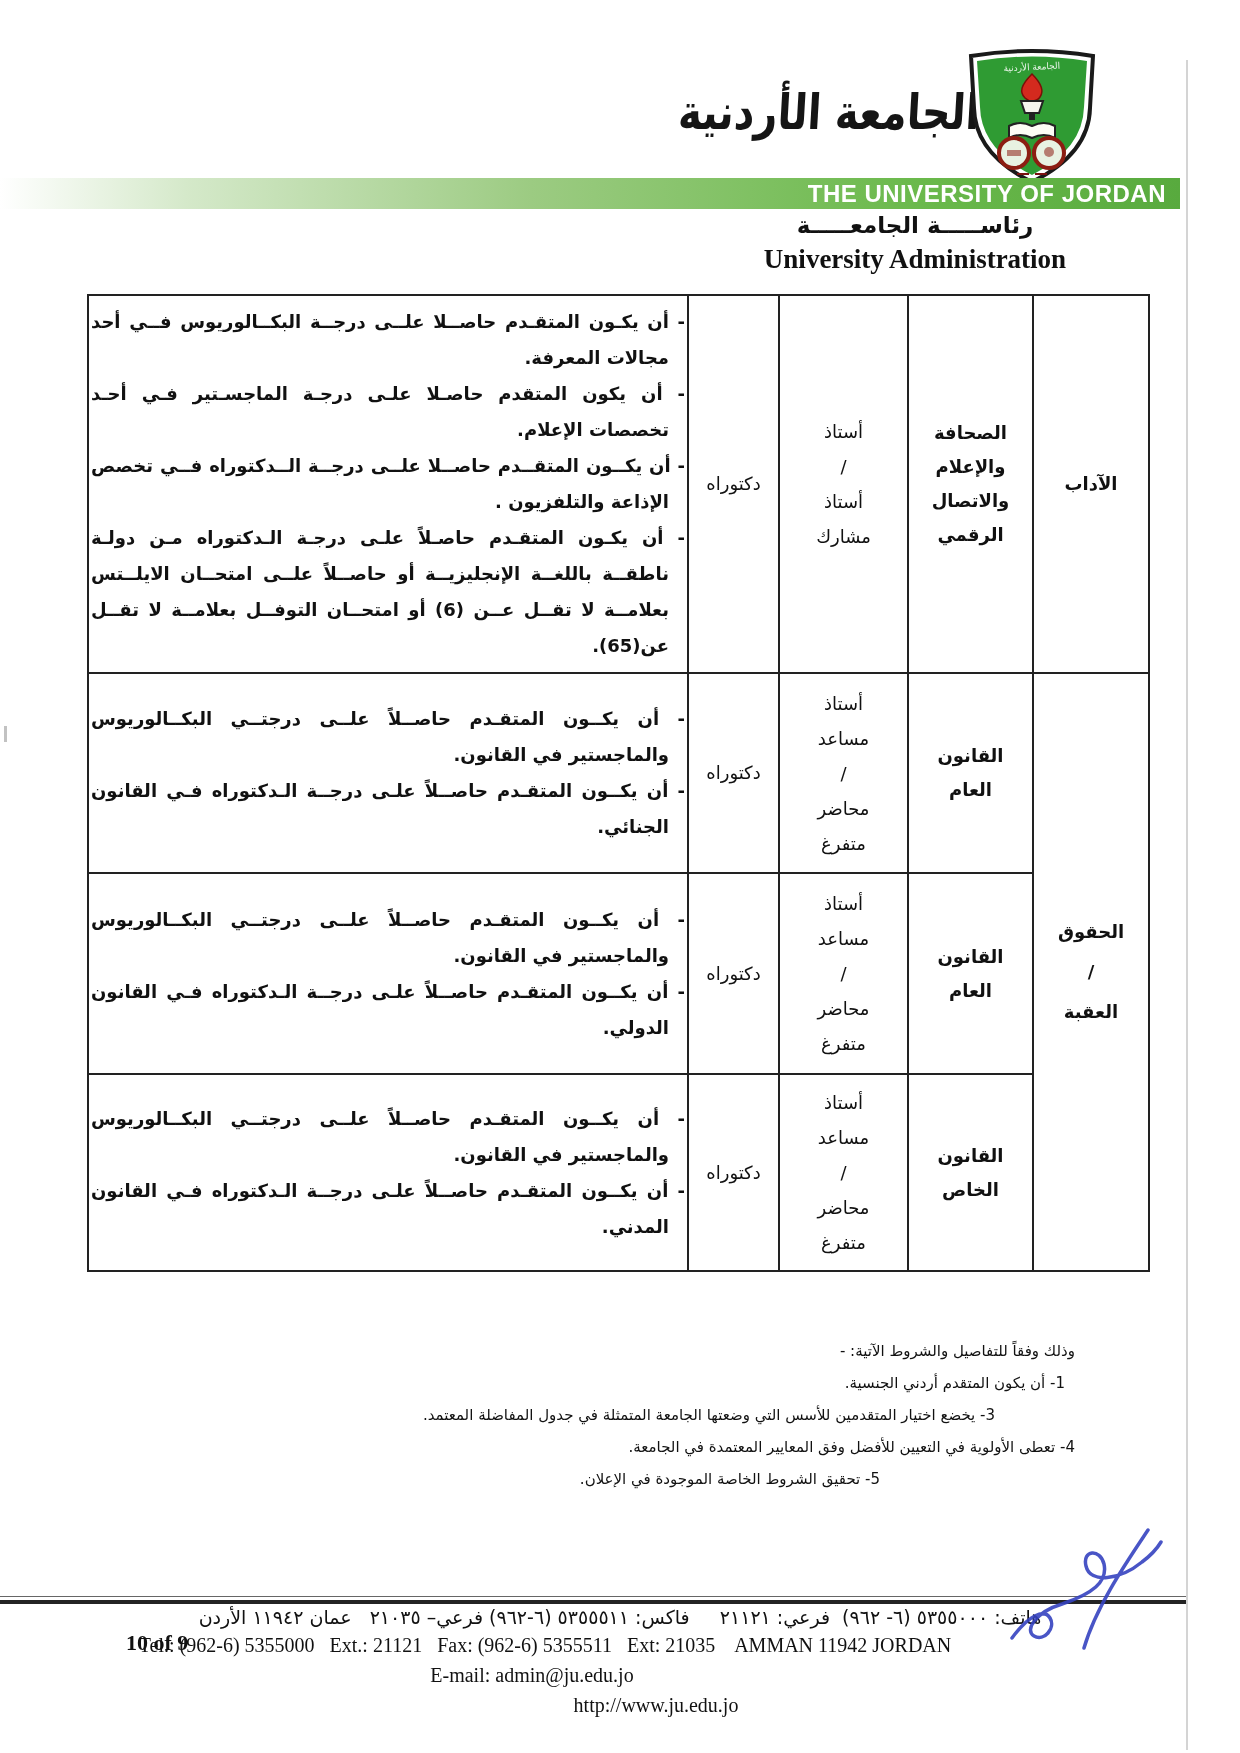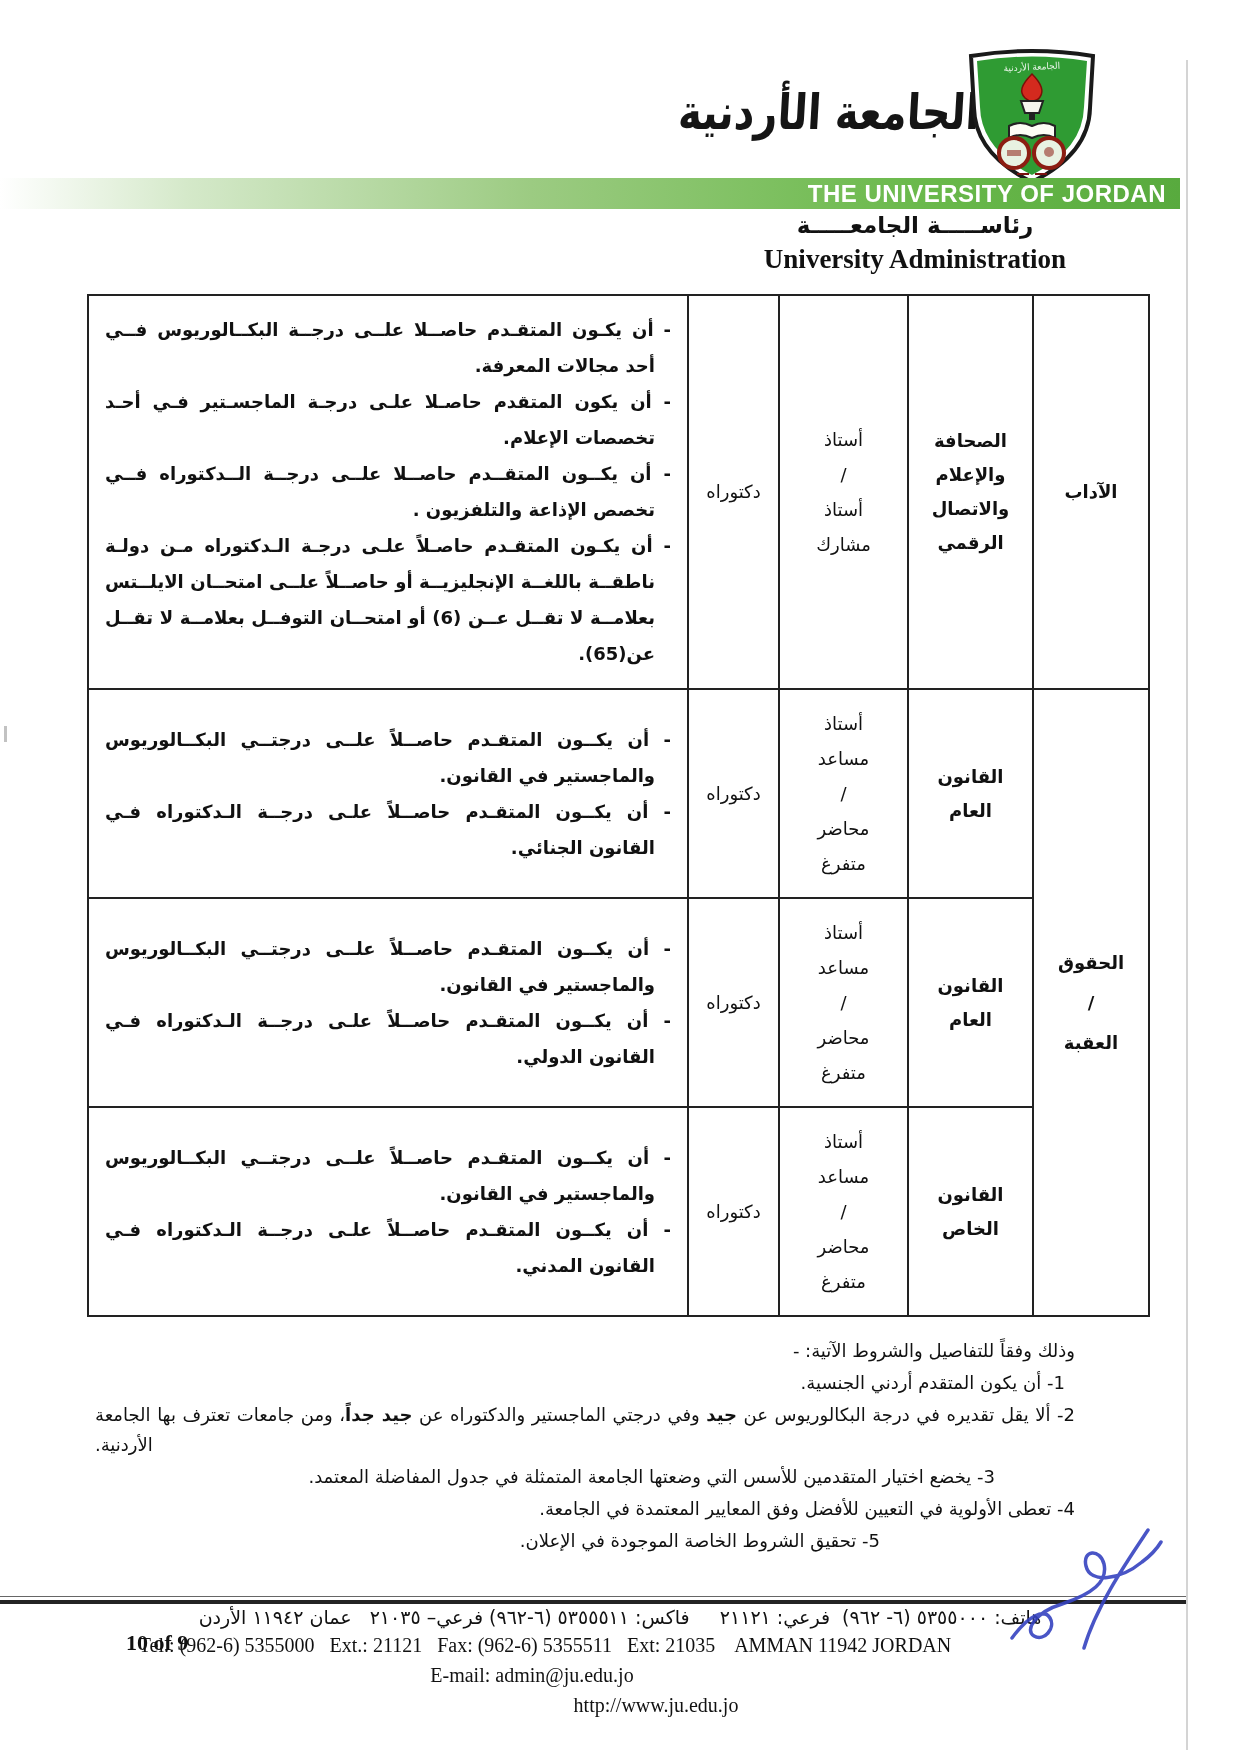--- a/index.html
+++ b/index.html
@@ -17,30 +17,30 @@
         color:#ffffff;font-family:"Liberation Sans",sans-serif;font-weight:bold;font-size:24px;
         text-align:right;padding-right:14px;box-sizing:border-box;letter-spacing:.5px;}
   .dept-ar{position:absolute;left:730px;top:212px;width:370px;text-align:center;
         font-size:23px;font-weight:bold;direction:rtl;}
   .dept-en{position:absolute;left:730px;top:244px;width:370px;text-align:center;
         font-family:"Liberation Serif",serif;font-size:27px;font-weight:bold;}
   
   table.req{position:absolute;left:87px;top:294px;width:1061px;border-collapse:collapse;
         table-layout:fixed;direction:rtl;}
   table.req td{border:2px solid #222;vertical-align:middle;text-align:center;
-        font-size:18px;padding:16px;}
+        font-size:18px;padding:2px;}
   td.cell-cond{vertical-align:top;text-align:justify;text-align-last:right;direction:rtl;
         padding:6px 10px 4px 8px;font-weight:bold;font-size:19px;line-height:36px;}
   td.cell-cond p{margin:0;padding-right:16px;text-indent:-16px;text-align:justify;}
   td.cell-degree{font-size:18px;line-height:30px;border-radius:32px;}
   td.cell-rank{font-size:18px;line-height:35px;}
   td.cell-dept{font-weight:bold;font-size:19px;line-height:34px;}
   td.cell-faculty{font-weight:bold;font-size:20px;line-height:40px;}
   
-  .notes{position:absolute;left:95px;top:1336px;width:980px;direction:rtl;font-size:18px;
+  .notes{position:absolute;left:95px;top:1336px;width:980px;direction:rtl;font-size:15px;
         line-height:30px;}
   .notes p{margin:0 0 2px 0;text-align:right;}
   .notes p.justify-full{text-align:justify;text-align-last:left;}
   
   .rule-thin{position:absolute;left:0;top:1596px;width:1186px;height:1px;background:#666;}
   .rule-thick{position:absolute;left:0;top:1600px;width:1186px;height:4px;background:#242424;}
   .f-ar{position:absolute;left:0;top:1606px;width:1240px;text-align:center;direction:rtl;
         font-size:19px;white-space:pre-wrap;}
   .f-en{position:absolute;left:-75px;top:1634px;width:1240px;text-align:center;
         font-family:"Liberation Serif",serif;font-size:20px;white-space:pre-wrap;}
@@ -130,21 +130,20 @@
             <p>- أن يكــون المتقـدم حاصــلاً علـى درجــة الـدكتوراه فـي القانون المدني.</p>
           </td>
         </tr>
       </tbody>
   </table>
 
   <div class="notes">
     <p style="margin-right:0">وذلك وفقاً للتفاصيل والشروط الآتية: -</p>
     <div id="notes-list">
         <p style="margin-right: 10px;"><span>1- أن يكون المتقدم أردني الجنسية.</span></p>
-        <p class="justify-full" style="margin-right: 0px;"><span>2- ألا يقل تقديره في درجة البكالوريوس عن </span><b>جيد</b><span> وفي درجتي الماجستير والدكتوراه عن </span><b>جيد جداً</b><span>، ومن جامعات تعترف بها الجامعة الأردنية.</span></p>
         <p style="margin-right: 80px;"><span>3- يخضع اختيار المتقدمين للأسس التي وضعتها الجامعة المتمثلة في جدول المفاضلة المعتمد.</span></p>
         <p style=""><span>4- تعطى الأولوية في التعيين للأفضل وفق المعايير المعتمدة في الجامعة.</span></p>
         <p style="margin-right: 195px;"><span>5- تحقيق الشروط الخاصة الموجودة في الإعلان.</span></p>
       </div>
   </div>
 
   <svg class="signature" width="170" height="135" viewBox="0 0 170 135">
     <path d="M12,118 C28,96 44,88 50,98 C56,108 44,122 34,116 C24,110 36,92 62,84
              C92,74 108,62 104,44 C100,28 82,30 86,46 C90,64 120,60 142,42
              C150,36 158,27 161,22 M148,10 C128,40 96,86 84,128" fill="none" stroke="#3543c0" stroke-width="3.5" stroke-linecap="round" opacity=".9"></path>

